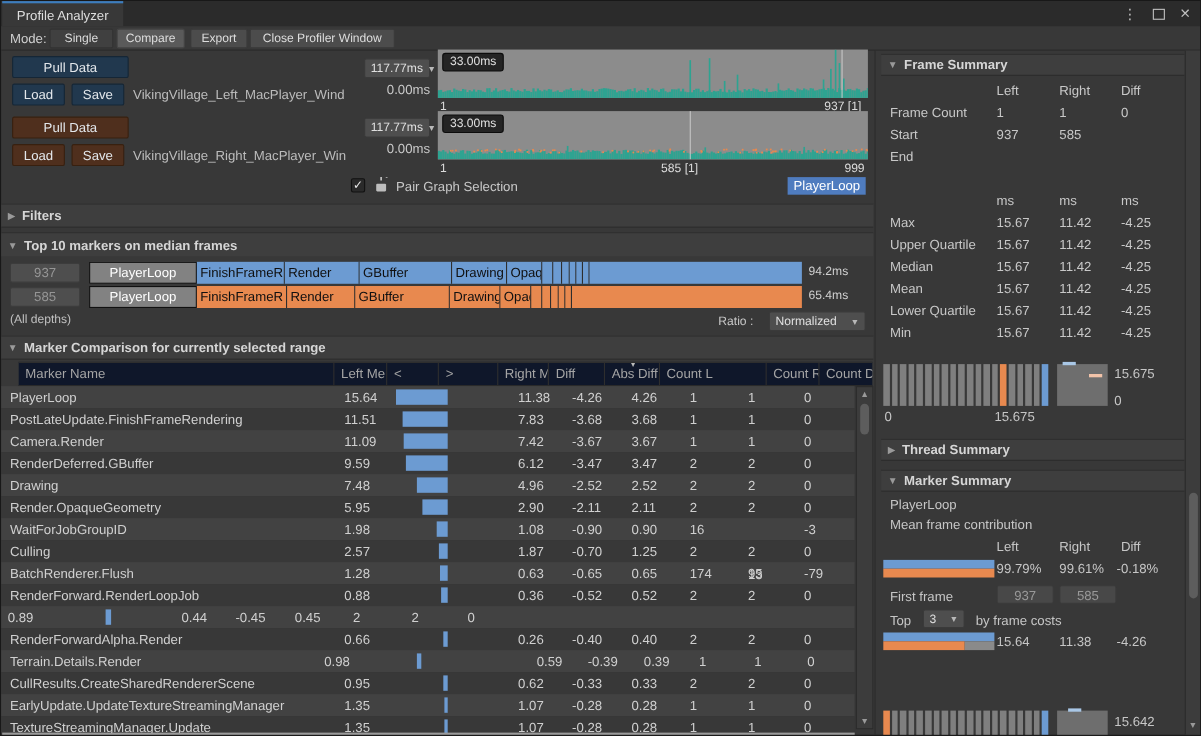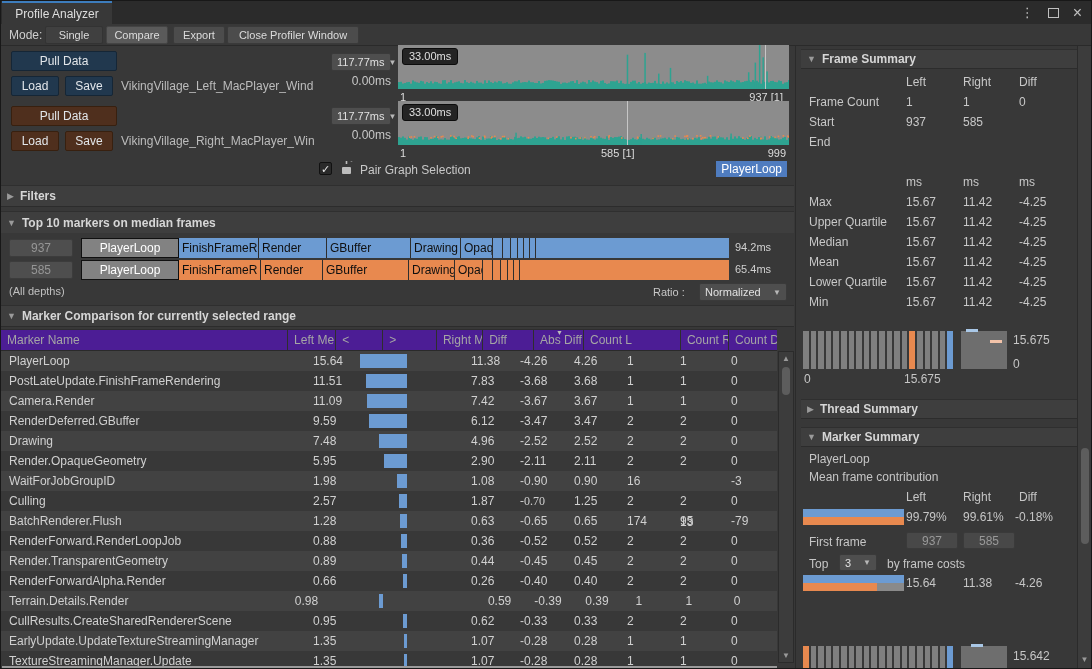--- a/index.html
+++ b/index.html
@@ -50,21 +50,21 @@
               border:1px solid #3c3c3c; border-radius:2px; color:#969696; display:flex;
               align-items:center; justify-content:center; font-size:12px; }
   .t10bar { position:absolute; left:80px; top:0; height:20px; width:648px; display:flex; background:#2e2e2e; }
   .seg { height:20px; display:flex; align-items:center; padding-left:3px; font-size:12px;
          color:#101010; overflow:hidden; white-space:nowrap; border-right:1px solid #2e2e2e; }
   .seg.head { background:#828282; border:1px solid #101010; color:#fff; justify-content:center; padding-left:0; }
   .seg.blue { background:#6c9bd2; } .seg.orange { background:#e8894f; }
   .seg.fill { flex:1; border-right:none; }
   .t10total { position:absolute; left:734px; top:3px; font-size:11px; color:#d0d0d0; }
 
-  .thead { position:absolute; top:328px; left:0; width:776px; height:22px; background:#4c1d95;
+  .thead { position:absolute; top:328px; left:16px; width:776px; height:22px; background:#0f172a;
            display:flex; color:#a5a5a5; font-size:12px; border-top:1px solid #2e2e2e;
            border-bottom:1px solid #2a2a2a; }
   .hc { display:flex; align-items:center; padding-left:6px; border-left:1px solid #2e2e2e;
         overflow:hidden; white-space:nowrap; position:relative; height:100%; }
   .hc:first-child { border-left:none; }
   .sortmark { position:absolute; top:-1px; left:22px; font-size:7px; color:#bbb; }
   .tbody { position:absolute; top:350px; left:0; width:776px; height:316px; overflow:hidden; }
   .trow { display:flex; height:20px; font-size:12px; color:#d0d0d0; }
   .trow:nth-child(odd) { background:#424242; } .trow:nth-child(even) { background:#383838; }
   .tc { display:flex; align-items:center; padding-left:6px; overflow:hidden; white-space:nowrap; height:100%; }
@@ -831,21 +831,21 @@
         <div class="tc" style="width: 52px;">-3</div>
       </div>
       <div class="trow">
         <div class="tc name" style="width: 306px;">Culling</div>
         <div class="tc" style="width: 51px;">2.57</div>
         <div class="tc barcell" style="width: 50px;">
           <div class="lbar" style="width: 8px;"></div>
         </div>
         <div class="tc" style="width: 57px;"></div>
         <div class="tc" style="width: 49px;">1.87</div>
-        <div class="tc" style="width: 54px; font-family: Liberation Serif, serif;">-0.70</div>
+        <div class="tc" style="width: 54px;">-0.70</div>
         <div class="tc" style="width: 53px;">1.25</div>
         <div class="tc" style="width: 53px;">2</div>
         <div class="tc" style="width: 51px;">2</div>
         <div class="tc" style="width: 52px;">0</div>
       </div>
       <div class="trow">
         <div class="tc name" style="width: 306px;">BatchRenderer.Flush</div>
         <div class="tc" style="width: 51px;">1.28</div>
         <div class="tc barcell" style="width: 50px;">
           <div class="lbar" style="width: 7px;"></div>
@@ -866,21 +866,20 @@
         </div>
         <div class="tc" style="width: 57px;"></div>
         <div class="tc" style="width: 49px;">0.36</div>
         <div class="tc" style="width: 54px;">-0.52</div>
         <div class="tc" style="width: 53px;">0.52</div>
         <div class="tc" style="width: 53px;">2</div>
         <div class="tc" style="width: 51px;">2</div>
         <div class="tc" style="width: 52px;">0</div>
       </div>
       <div class="trow">
-        <div class="tc name" style="width: 306px;">Render.TransparentGeometry</div>
         <div class="tc" style="width: 51px;">0.89</div>
         <div class="tc barcell" style="width: 50px;">
           <div class="lbar" style="width: 5px;"></div>
         </div>
         <div class="tc" style="width: 57px;"></div>
         <div class="tc" style="width: 49px;">0.44</div>
         <div class="tc" style="width: 54px;">-0.45</div>
         <div class="tc" style="width: 53px;">0.45</div>
         <div class="tc" style="width: 53px;">2</div>
         <div class="tc" style="width: 51px;">2</div>

